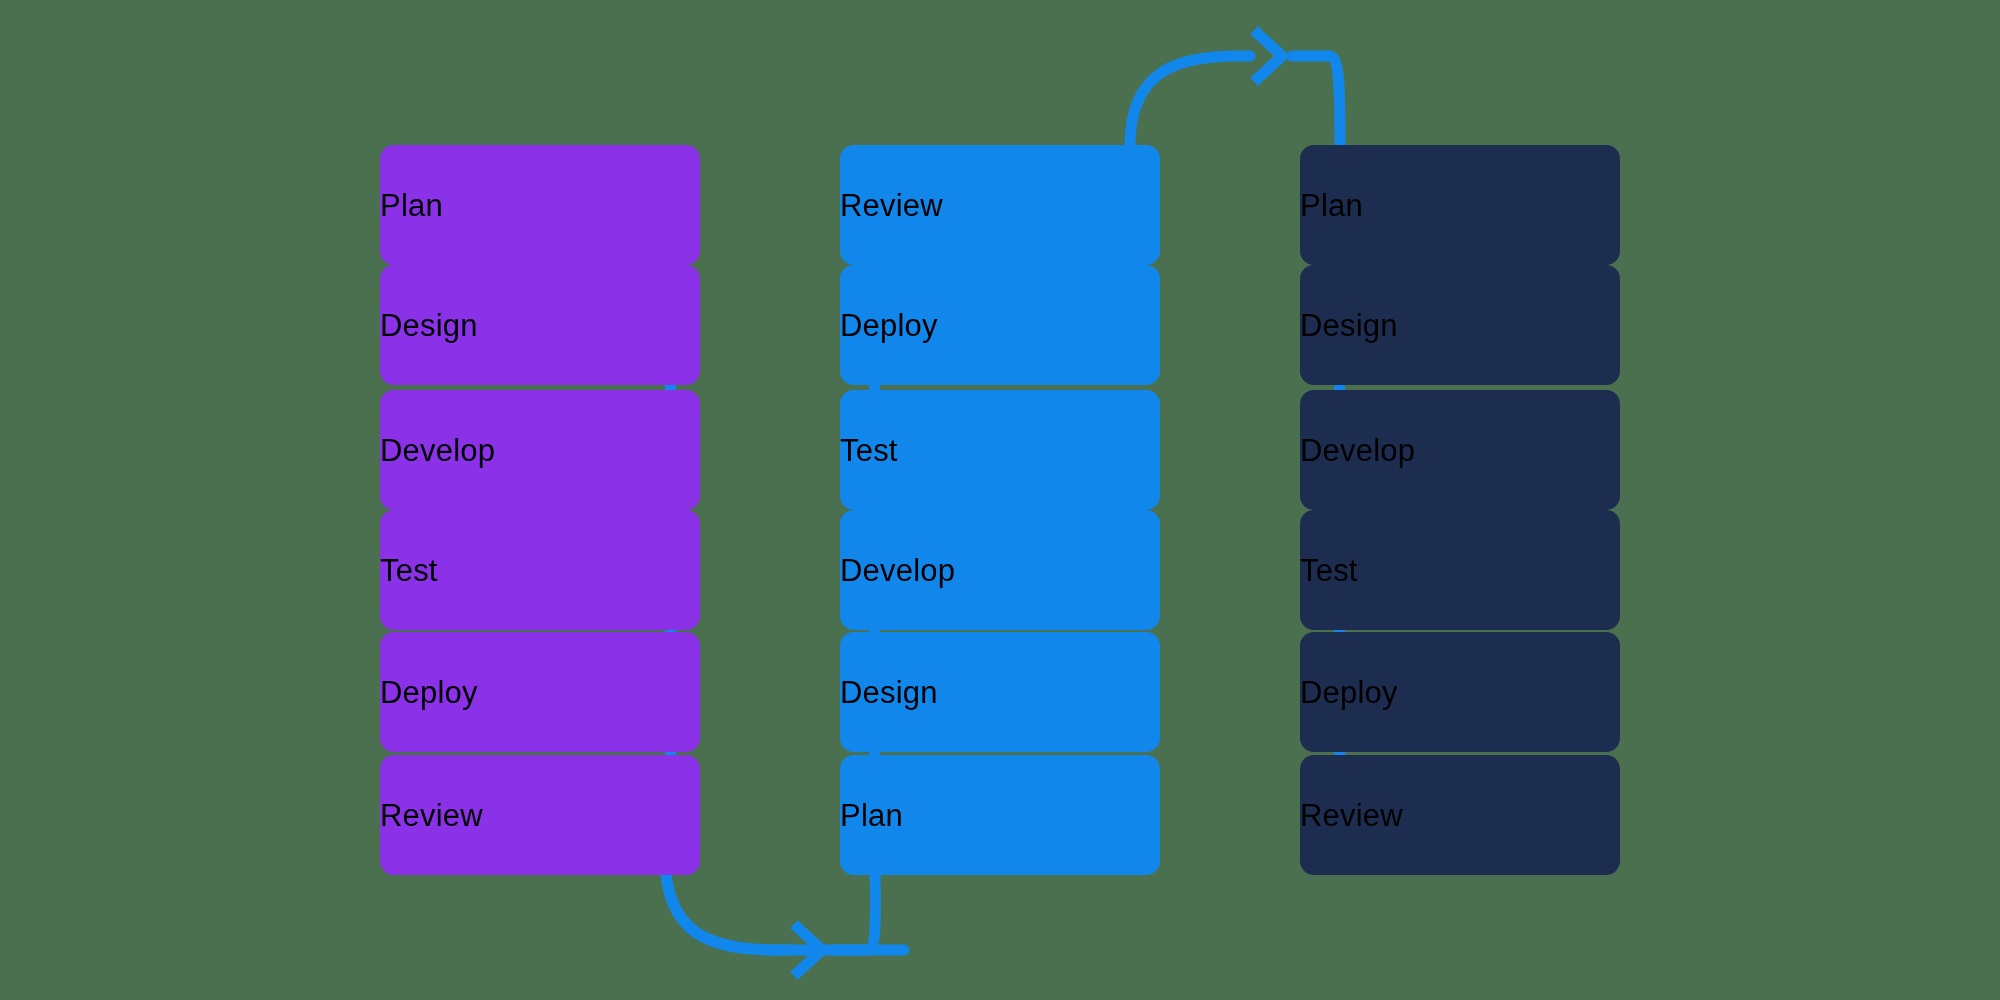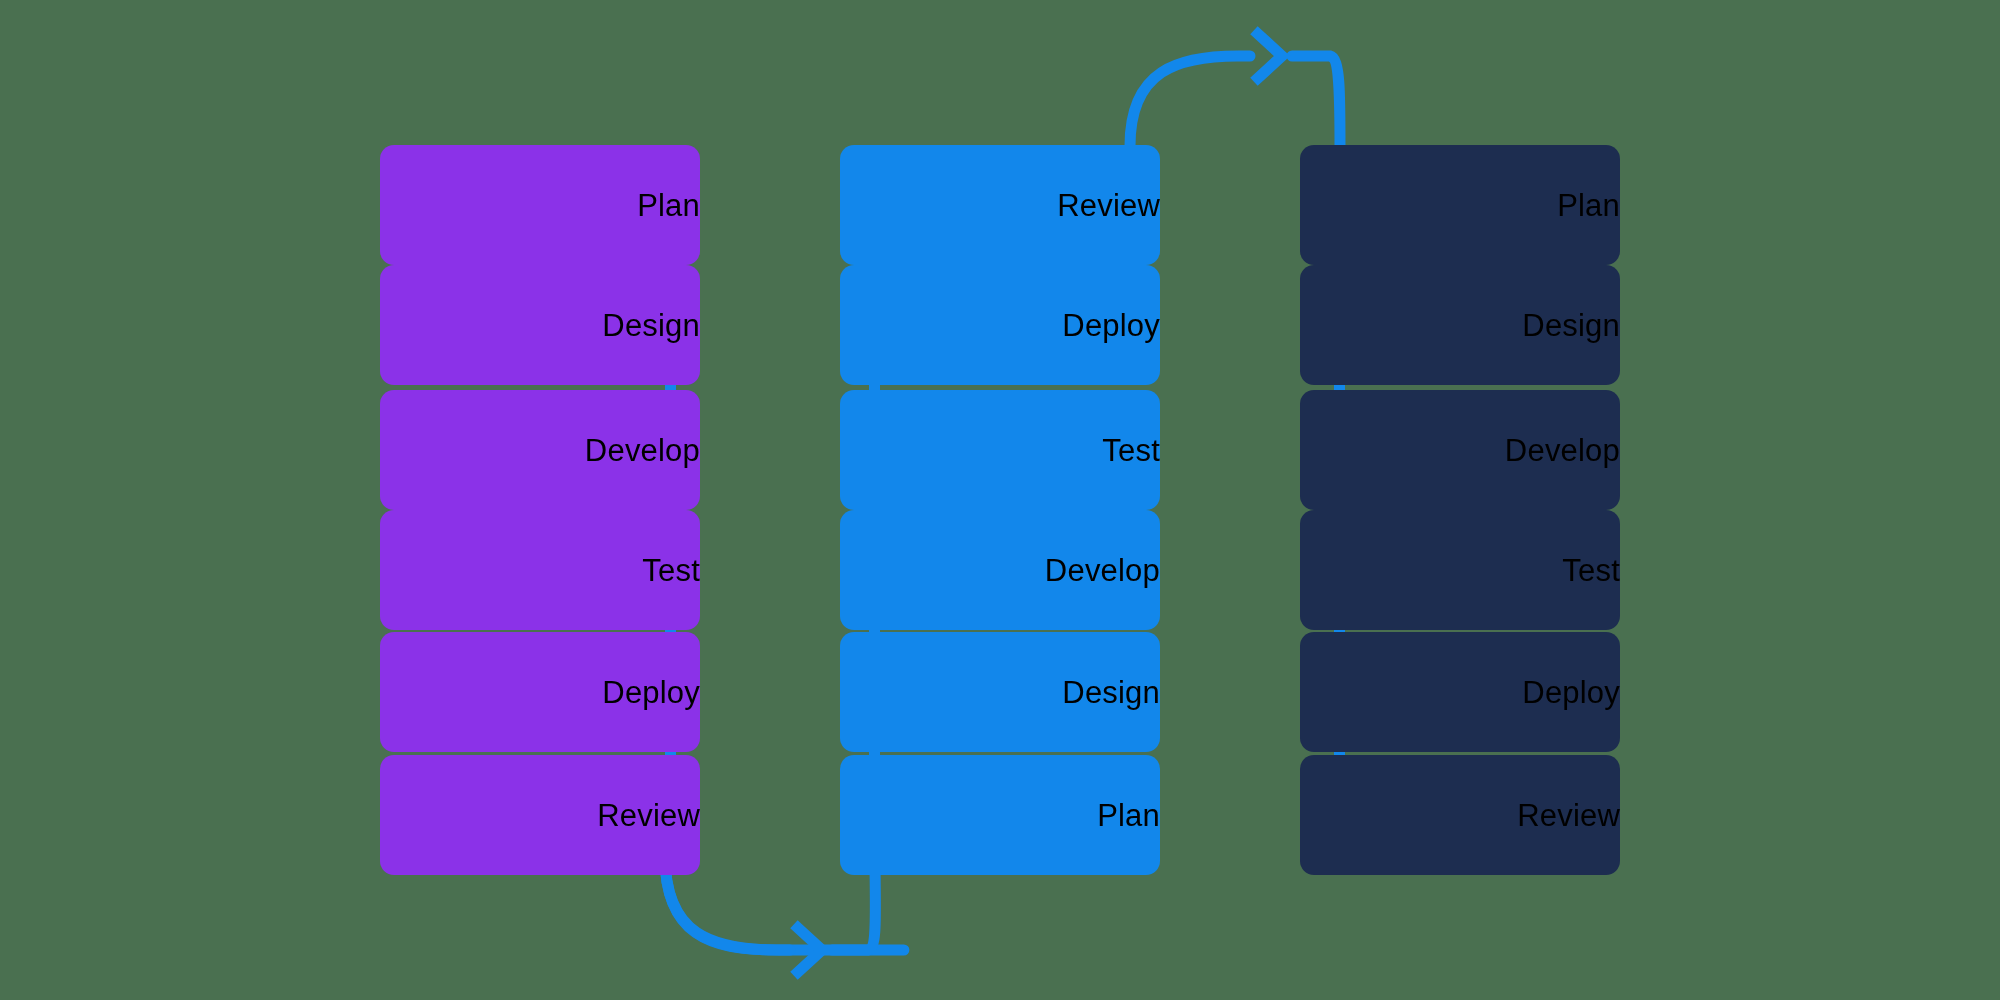--- a/index.html
+++ b/index.html
@@ -37,21 +37,21 @@
     width: 11px;
     background: #1287eb;
   }
   .node {
     position: absolute;
     width: 320px;
     height: 120px;
     border-radius: 14px;
     display: flex;
     align-items: center;
-    justify-content: flex-end;
+    justify-content: flex-start;
     box-sizing: border-box;
   }
   .node-label {
     font-size: 31px;
     line-height: 1;
     color: #000000;
     letter-spacing: 0.2px;
     white-space: nowrap;
   }
   .col-plan .node { background: #8b32e8; }

